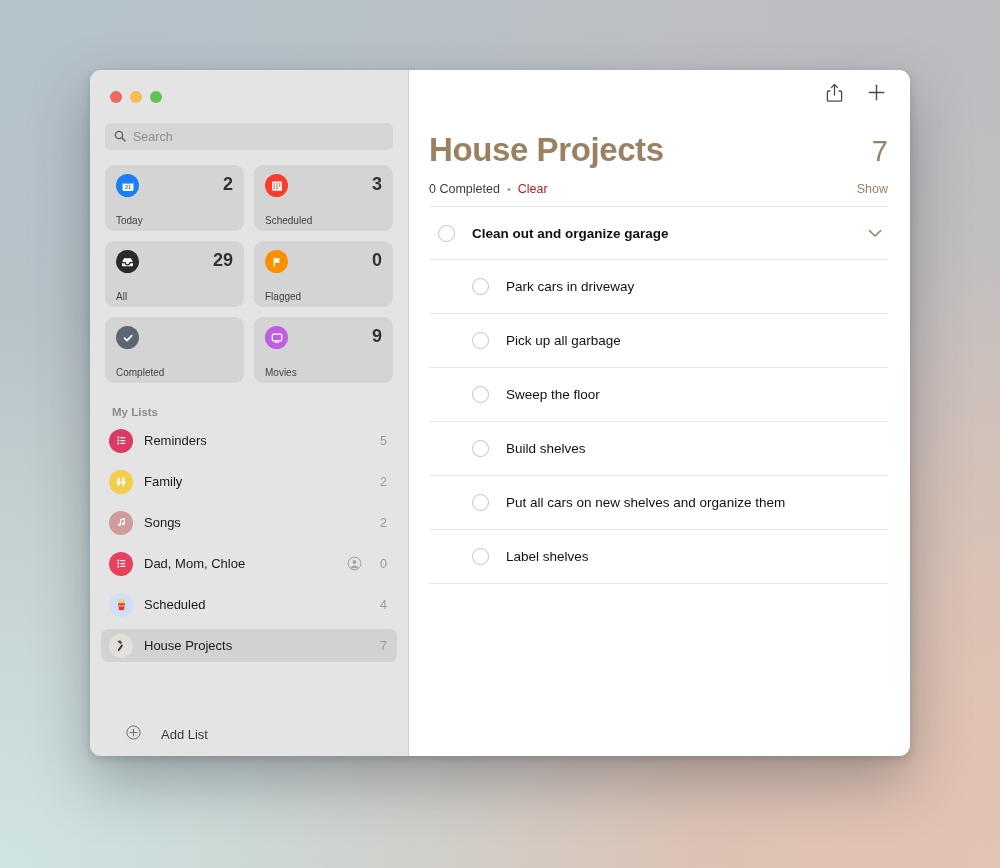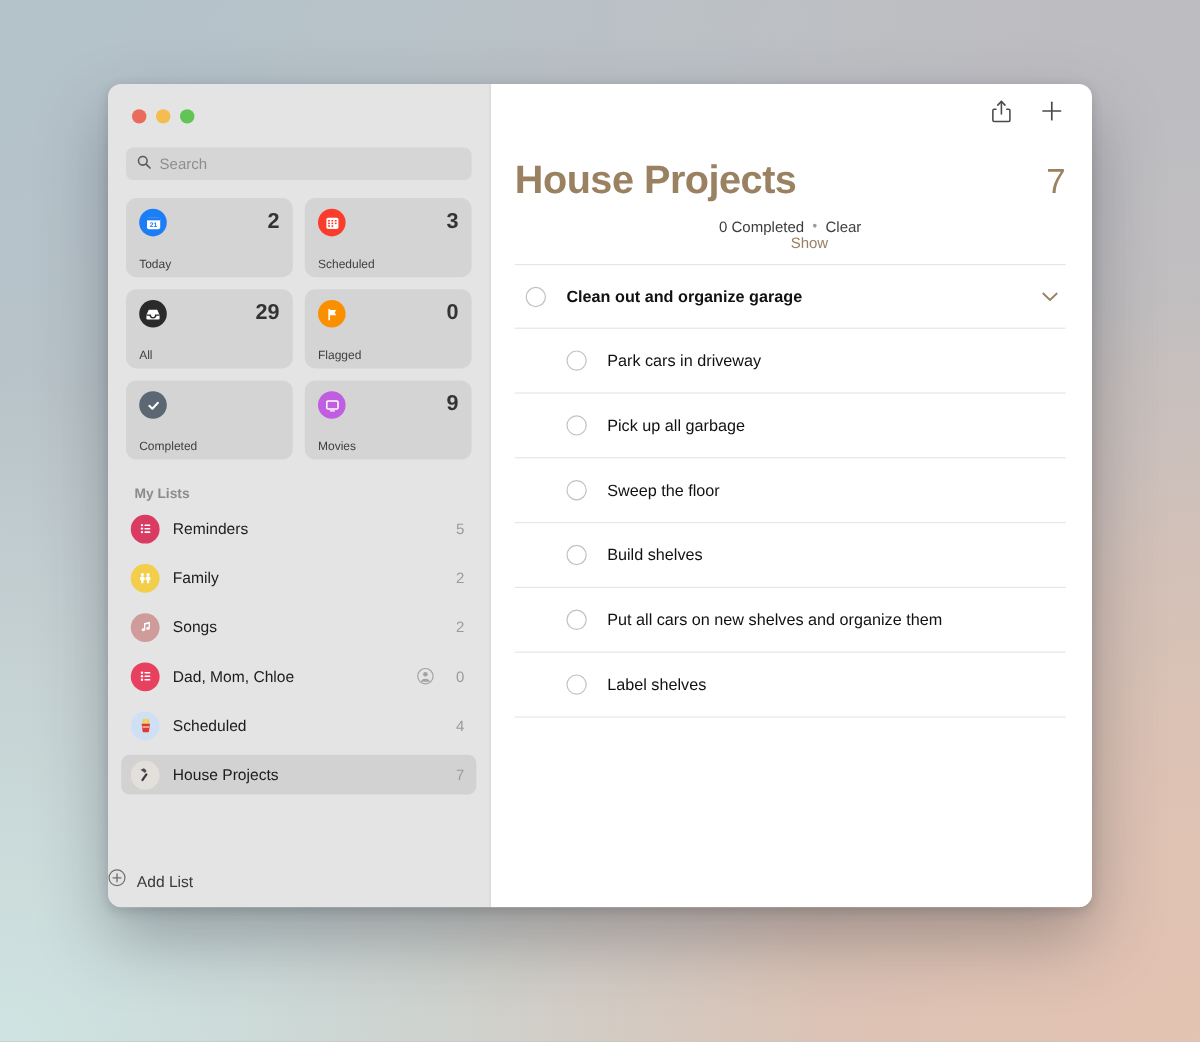--- a/index.html
+++ b/index.html
@@ -121,22 +121,23 @@
     flex: none;
     font-size: 13px;
   }
   .list-name { font-size: 13px; color: #1c1c1c; flex: 1; }
   .list-count { font-size: 12.5px; color: #9a9a9a; }
   .shared-badge { margin-right: 7px; display: flex; align-items: center; }
 
   .add-list-bar {
     height: 44px;
     display: flex; align-items: center;
-    gap: 9px;
+    gap: 20px;
     cursor: default;
+    margin-left: 36px;
   }
   .add-list-label { font-size: 13px; color: #3a3a3a; }
 
   
   .main {
     flex: 1;
     background: #ffffff;
     display: flex; flex-direction: column;
   }
   .main-toolbar {
@@ -155,21 +156,20 @@
   }
   .list-title {
     font-size: 33px; font-weight: bold; letter-spacing: -.4px;
   }
   .title-count { font-size: 29px; font-weight: normal; }
 
   .meta-row {
     display: flex; align-items: center; justify-content: space-between;
     margin-top: 13px;
     padding-bottom: 10px;
-    flex-direction: column;
   }
   .meta-left { display: flex; align-items: center; gap: 7px; font-size: 12.5px; }
   .completed-text { color: #3c3c3c; }
   .meta-dot { color: #9a9a9a; font-size: 11px; }
   .clear-link { cursor: default; }
   .show-link { font-size: 12.5px; cursor: default; margin-left: 32px; }
 
   
   .task-row {
     display: flex; align-items: center;
@@ -449,21 +449,21 @@
 
       <div class="title-row">
         <span class="list-title" style="color:#9a8162">House Projects</span>
         <span class="title-count" style="color:#9a8162">7</span>
       </div>
 
       <div class="meta-row">
         <div class="meta-left">
           <span class="completed-text">0 Completed</span>
           <span class="meta-dot">•</span>
-          <span class="clear-link" style="color:#404040">Clear</span>
+          <span class="clear-link" style="color:#b91c1c">Clear</span>
         </div>
         <span class="show-link" style="color:#9a8162">Show</span>
       </div>
 
       <div>
 
         <div class="task-row parent">
           <span class="check-circle"></span>
           <span class="task-text">Clean out and organize garage</span>
           <span class="chevron">

